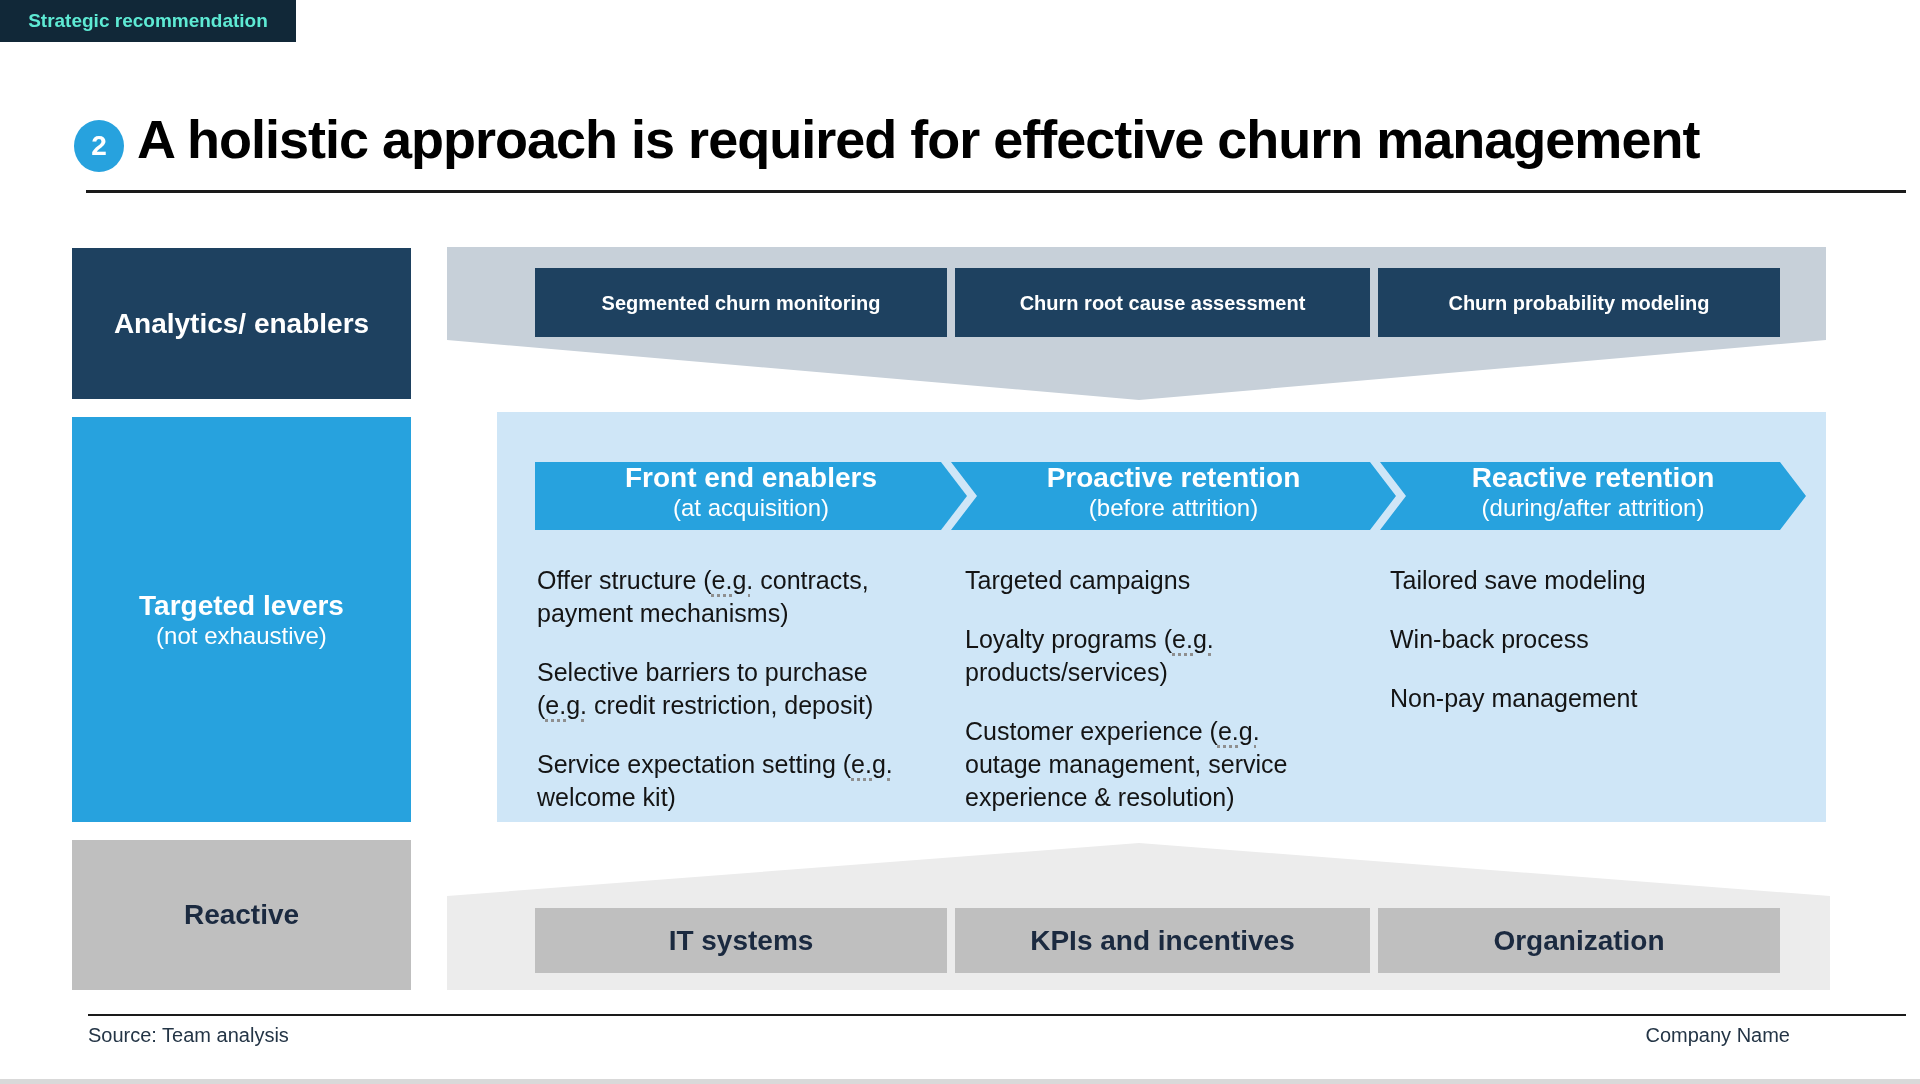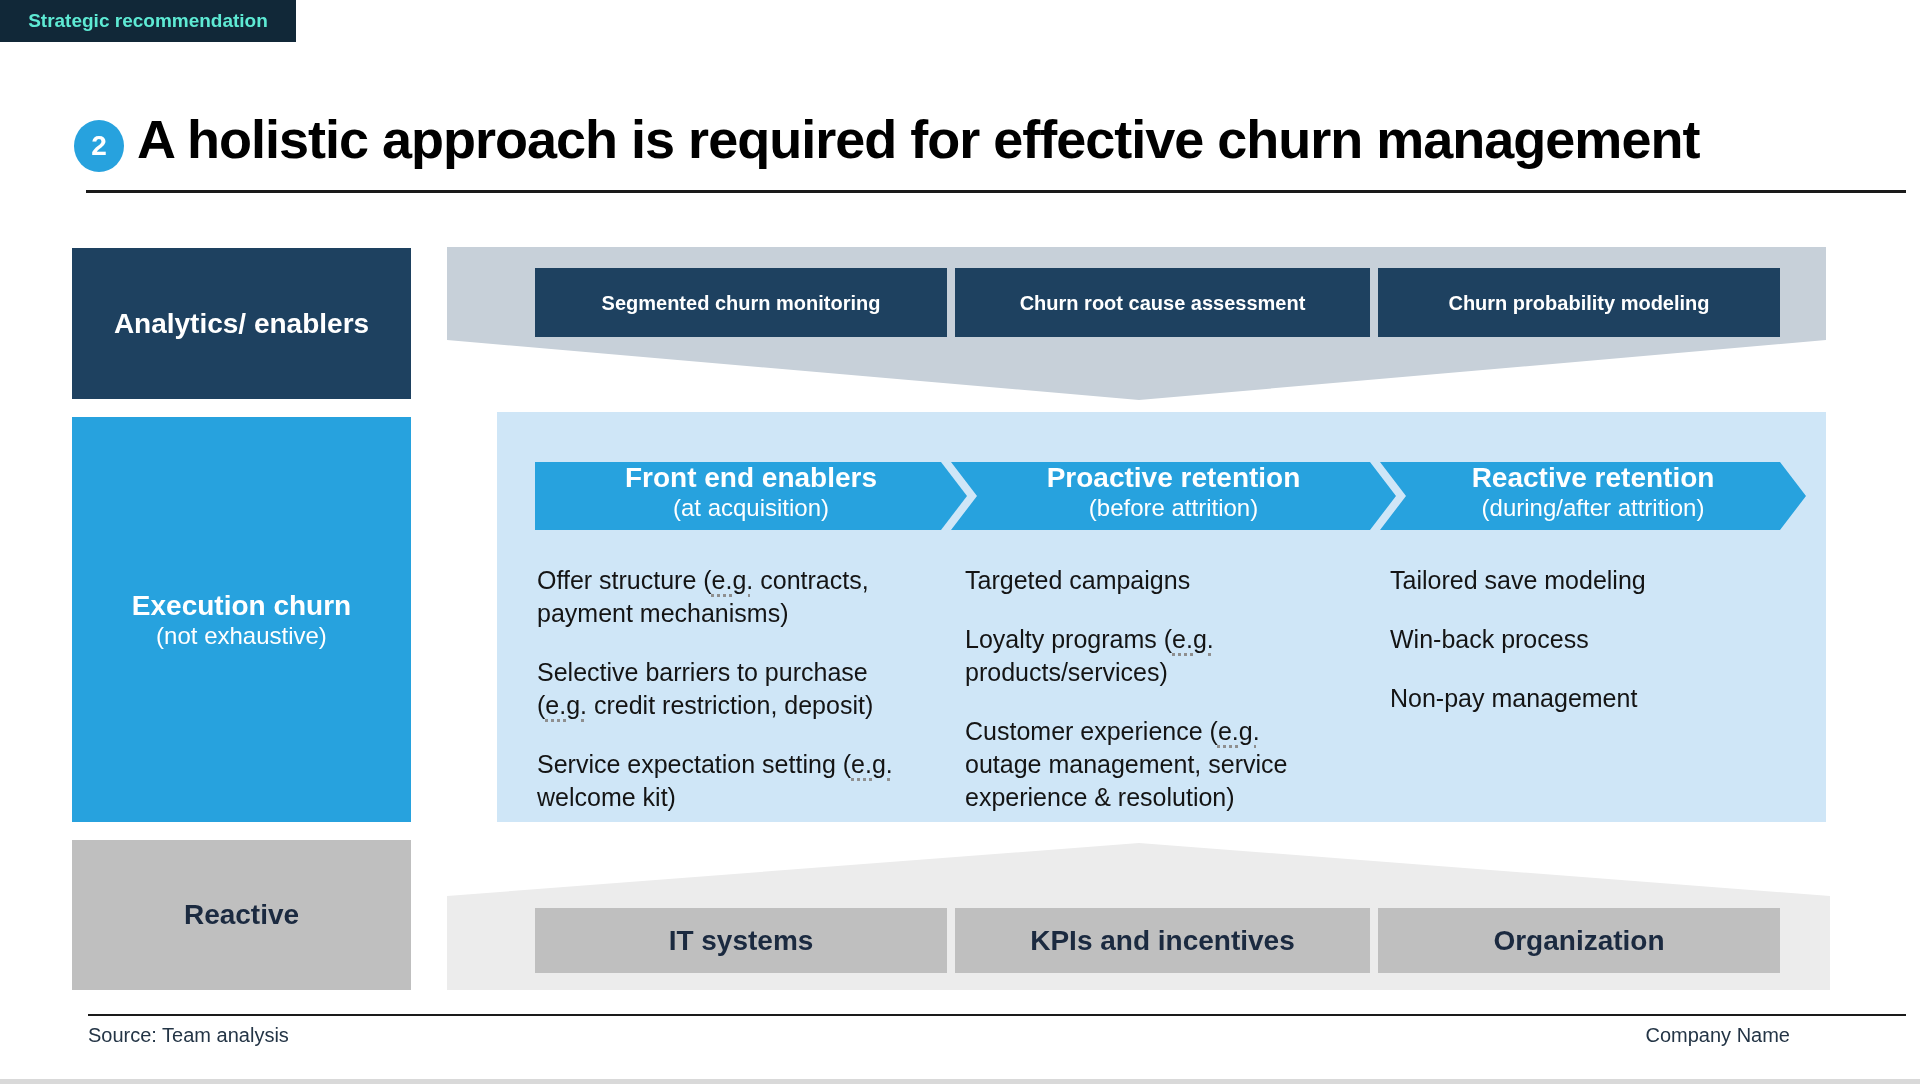--- a/index.html
+++ b/index.html
@@ -83,21 +83,21 @@
 
 <div class="abs tag">Strategic recommendation</div>
 <div class="abs num-circle">2</div>
 <div class="abs title">A holistic approach is required for effective churn management</div>
 <div class="abs title-rule"></div>
 
 <div class="abs leftbox box-analytics">
   <div class="main">Analytics/ enablers</div>
 </div>
 <div class="abs leftbox box-execution">
-  <div class="main">Execution churn</div>
+  <div class="main">Targeted levers</div>
   <div class="sub">(not exhaustive)</div>
 </div>
 <div class="abs leftbox box-platforms">
   <div class="main">Reactive</div>
 </div>
 
 <svg class="abs banner-top" width="1379" height="153" viewBox="0 0 1379 153">
   <polygon class="fill-bannergray" points="0,0 1379,0 1379,93 692,153 0,93"></polygon>
 </svg>
 <div class="abs navybox nb1">Segmented churn monitoring</div>

